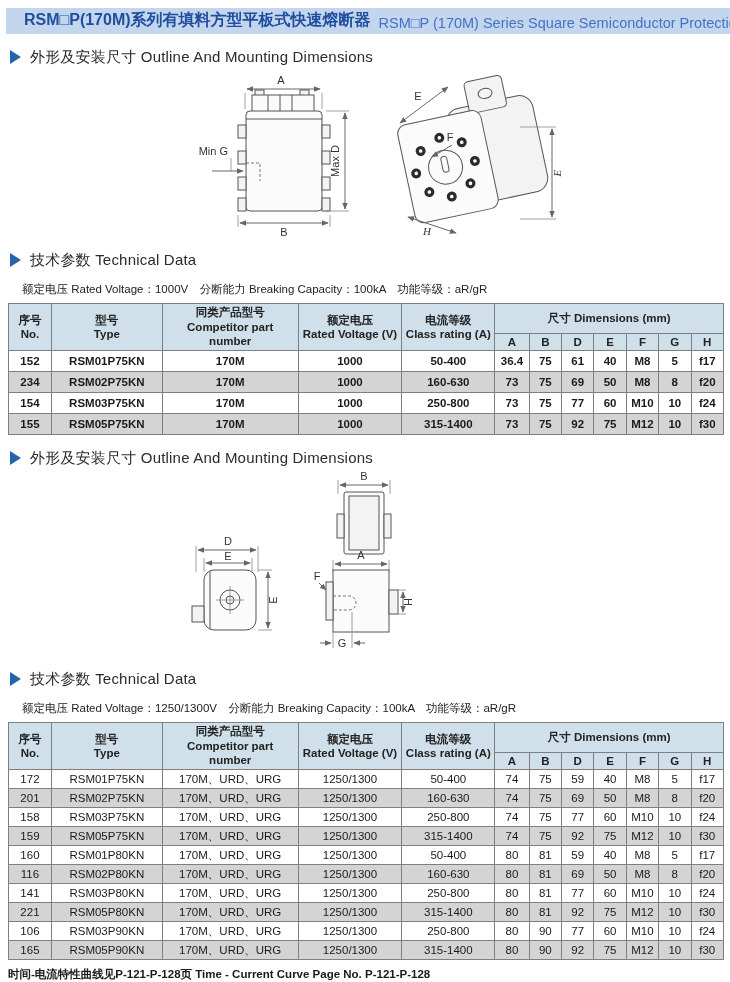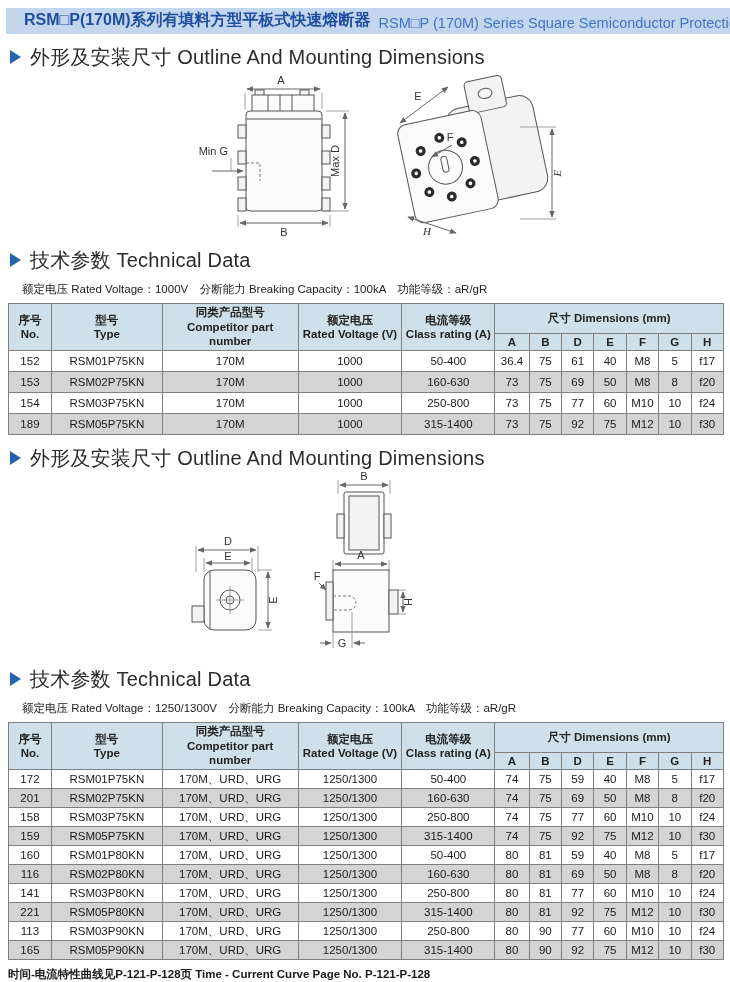--- a/index.html
+++ b/index.html
@@ -22,30 +22,30 @@
   .header-bar{
     margin:8px 0 0 6px;background:var(--header-bar-bg);
     padding:3px 6px 3px 18px;height:26px;display:flex;align-items:flex-end;gap:8px;
     white-space:nowrap;
   }
   .title-zh{font-size:16px;font-weight:700;color:var(--accent-blue);}
   .title-en{font-size:14.5px;font-weight:400;color:var(--title-en-blue);}
   
   .section-heading{display:flex;align-items:center;gap:9px;margin:13px 0 0 10px;height:20px;}
   .tri{width:0;height:0;border-left:11px solid #2763ad;border-top:7px solid transparent;border-bottom:7px solid transparent;display:inline-block;}
-  .section-heading .label{font-size:20px;color:#2b2b2b;letter-spacing:.2px;}
+  .section-heading .label{font-size:15px;color:#2b2b2b;letter-spacing:.2px;}
   
   .note{margin:12px 0 0 22px;font-size:11.5px;color:#222;white-space:pre-wrap;height:14px;}
   
   table{border-collapse:collapse;table-layout:fixed;width:716px;margin:7px 0 0 8px;font-size:11.5px;text-align:center;}
   th,td{border:1px solid var(--border);padding:0 2px;overflow:hidden;}
   thead th{background:var(--table-header-bg);font-weight:700;color:#222;line-height:1.25;}
   thead tr.main-hdr th{height:30px;font-size:11.5px;}
   thead tr.sub-hdr th{height:17px;font-size:11.5px;}
-  .t1 tbody td{height:21px;}
+  .t1 tbody td{height:21px;font-weight:bold;}
   .t2 tbody td{height:19px;}
   tbody tr:nth-child(even){background:var(--row-alt-bg);}
   tbody td{color:#1a1a1a;}
   col.c-no{width:6%;} col.c-type{width:15.5%;} col.c-comp{width:19%;}
   col.c-volt{width:14.5%;} col.c-class{width:13%;}
   col.c-dimA{width:4.8%;} col.c-dim{width:4.53%;}
   .hdr2{display:block;font-weight:700;}
   
   svg{display:block;}
   .drawline{stroke:#555;fill:none;stroke-width:1;}
@@ -221,21 +221,21 @@
         <td>50-400</td>
         <td>36.4</td>
         <td>75</td>
         <td>61</td>
         <td>40</td>
         <td>M8</td>
         <td>5</td>
         <td>f17</td>
       </tr>
       <tr>
-        <td>153</td>
+        <td>234</td>
         <td>RSM02P75KN</td>
         <td>170M</td>
         <td>1000</td>
         <td>160-630</td>
         <td>73</td>
         <td>75</td>
         <td>69</td>
         <td>50</td>
         <td>M8</td>
         <td>8</td>
@@ -249,21 +249,21 @@
         <td>250-800</td>
         <td>73</td>
         <td>75</td>
         <td>77</td>
         <td>60</td>
         <td>M10</td>
         <td>10</td>
         <td>f24</td>
       </tr>
       <tr>
-        <td>189</td>
+        <td>155</td>
         <td>RSM05P75KN</td>
         <td>170M</td>
         <td>1000</td>
         <td>315-1400</td>
         <td>73</td>
         <td>75</td>
         <td>92</td>
         <td>75</td>
         <td>M12</td>
         <td>10</td>
@@ -503,21 +503,21 @@
         <td>315-1400</td>
         <td>80</td>
         <td>81</td>
         <td>92</td>
         <td>75</td>
         <td>M12</td>
         <td>10</td>
         <td>f30</td>
       </tr>
       <tr>
-        <td>113</td>
+        <td>106</td>
         <td>RSM03P90KN</td>
         <td>170M、URD、URG</td>
         <td>1250/1300</td>
         <td>250-800</td>
         <td>80</td>
         <td>90</td>
         <td>77</td>
         <td>60</td>
         <td>M10</td>
         <td>10</td>

